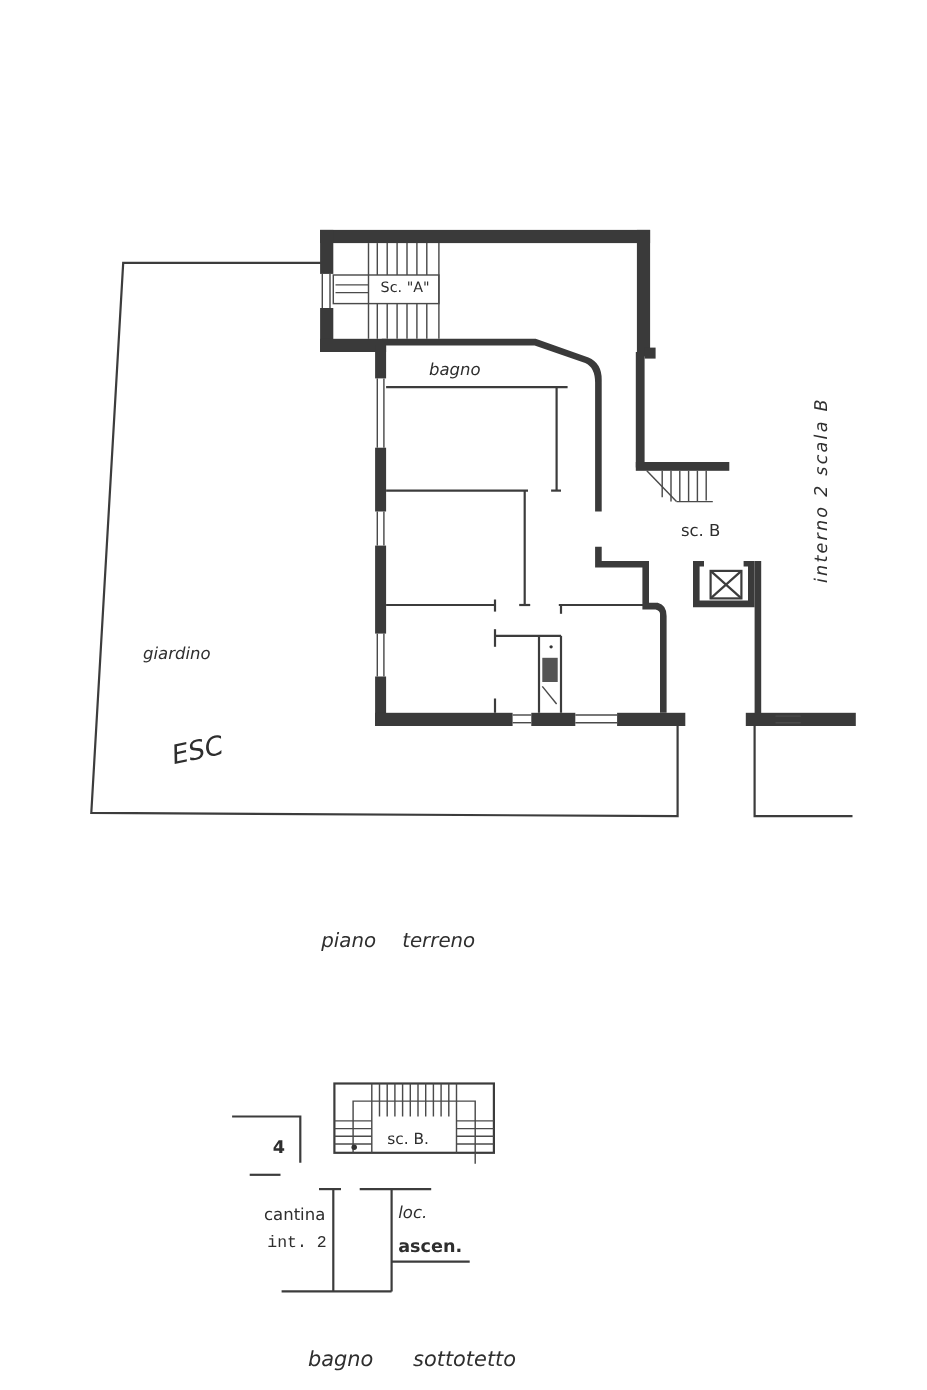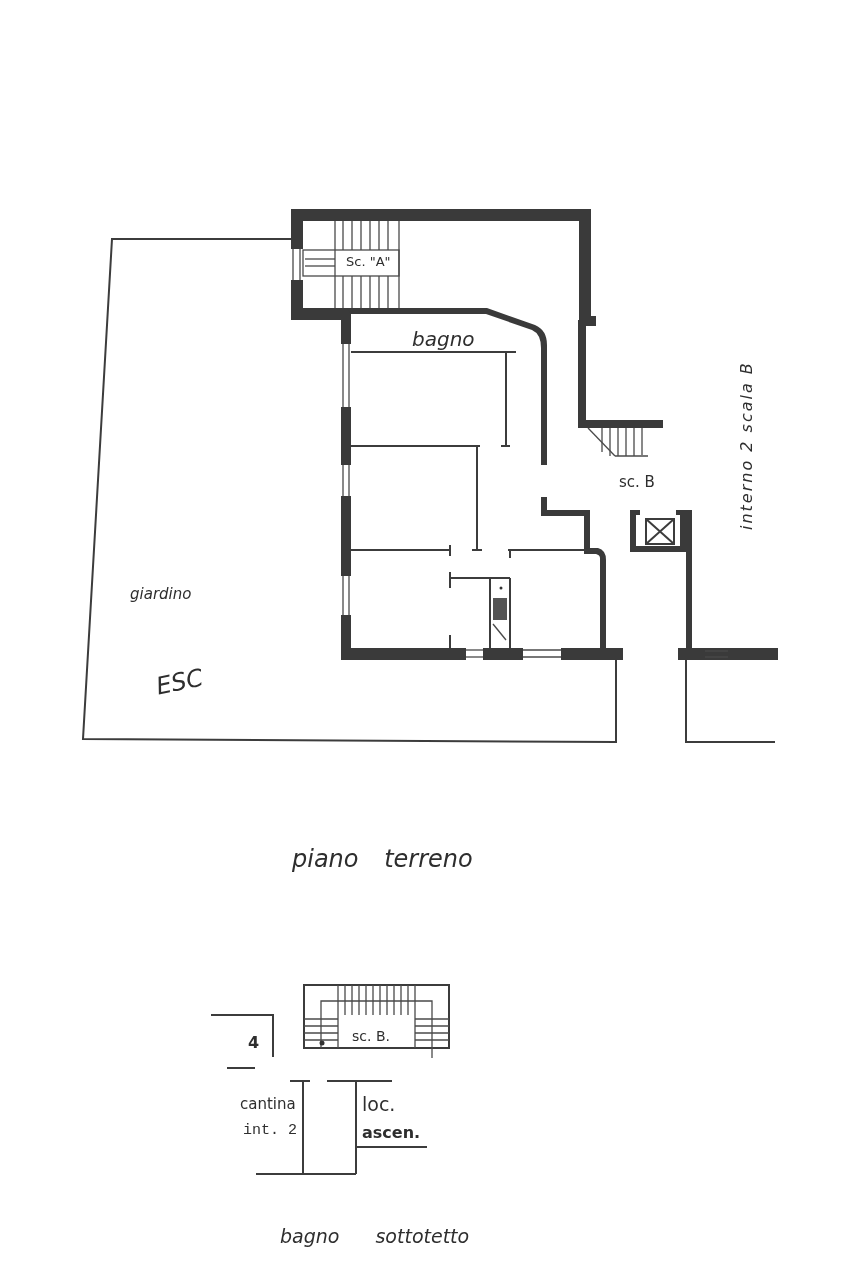--- a/index.html
+++ b/index.html
@@ -170,26 +170,26 @@
     <line class="thin" x1="290" y1="1081" x2="310" y2="1081"></line>
     <line class="thin" x1="303" y1="1081" x2="303" y2="1174"></line>
     <line class="thin" x1="327" y1="1081" x2="392" y2="1081"></line>
     <line class="thin" x1="356" y1="1081" x2="356" y2="1174"></line>
     <line class="thin" x1="356" y1="1147" x2="427" y2="1147"></line>
     <line class="thin" x1="256" y1="1174" x2="356" y2="1174"></line>
   </g>
 </svg>
 
 <div class="lbl lbl-upright" style="left:346px; top:254px; font-size:13px;">Sc. "A"</div>
-<div class="lbl" style="left:390px; top:327px; font-size:20px;margin-left:22px;">bagno</div>
+<div class="lbl" style="left:390px; top:327px; font-size:15px;">bagno</div>
 <div class="lbl lbl-upright" style="left:619px; top:473px; font-size:15px;">sc. B</div>
 <div class="lbl vert" style="left:737px; top:530px; font-size:16px; letter-spacing:2px;">interno 2 scala B</div>
 <div class="lbl" style="left:130px; top:585px; font-size:15px;">giardino</div>
 <div class="lbl" style="left:156px; top:668px; font-size:24px; transform:rotate(-12deg);">ESC</div>
-<div class="lbl" style="left:292px; top:845px; font-size:24px; word-spacing:18px;">piano terreno</div>
+<div class="lbl" style="left:292px; top:845px; font-size:18px; word-spacing:18px;">piano terreno</div>
 
 <div class="lbl lbl-upright" style="left:248px; top:1033px; font-size:16px; font-weight:bold;">4</div>
 <div class="lbl lbl-upright" style="left:352px; top:1028px; font-size:14px;">sc. B.</div>
 <div class="lbl lbl-upright" style="left:240px; top:1095px; font-size:15px;">cantina</div>
 <div class="lbl lbl-upright" style="left:243px; top:1122px; font-size:15px;font-family:Liberation Mono, monospace;">int. 2</div>
-<div class="lbl lbl-upright" style="left:362px; top:1093px; font-size:19px;">loc.</div>
+<div class="lbl lbl-upright" style="left:362px; top:1093px; font-size:15px;font-style:italic;">loc.</div>
 <div class="lbl lbl-upright" style="left:362px; top:1123px; font-size:16px;font-weight:bold;">ascen.</div>
 <div class="lbl" style="left:280px; top:1225px; font-size:19px; word-spacing:30px;">bagno sottotetto</div>
 
 </body></html>

